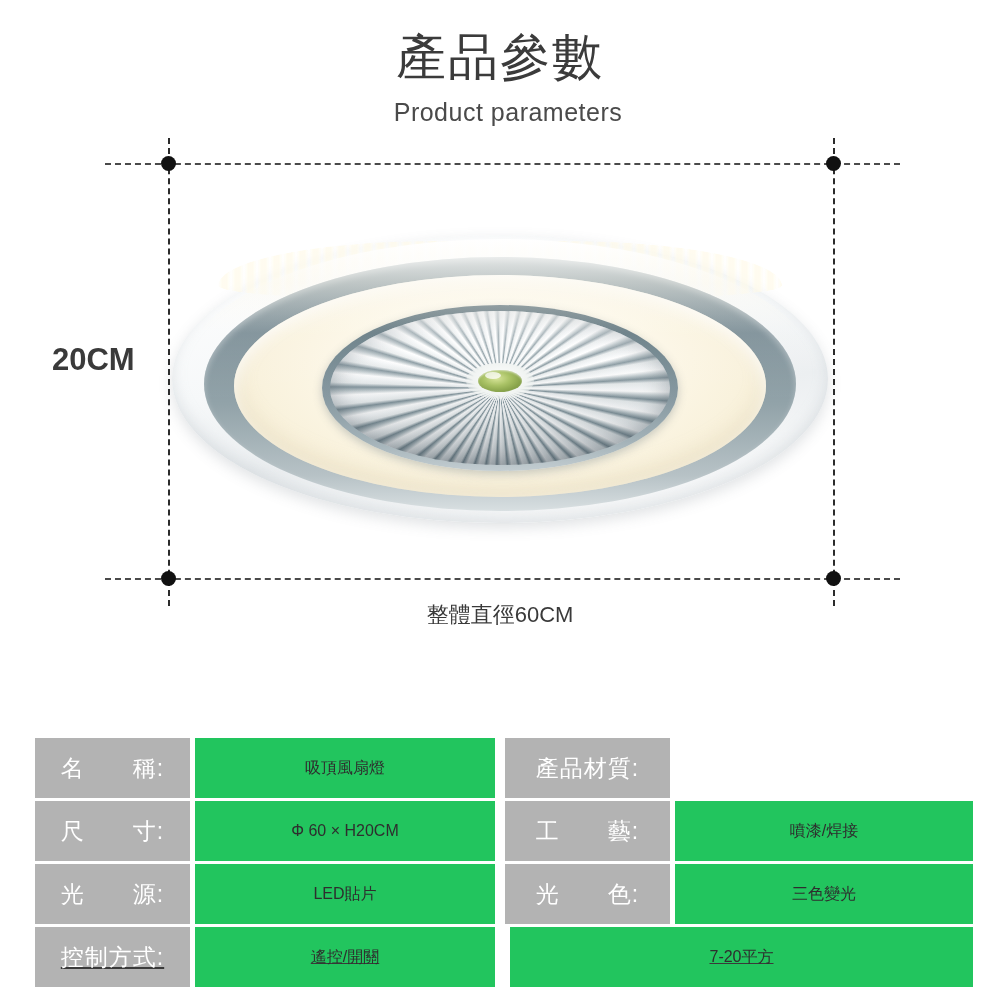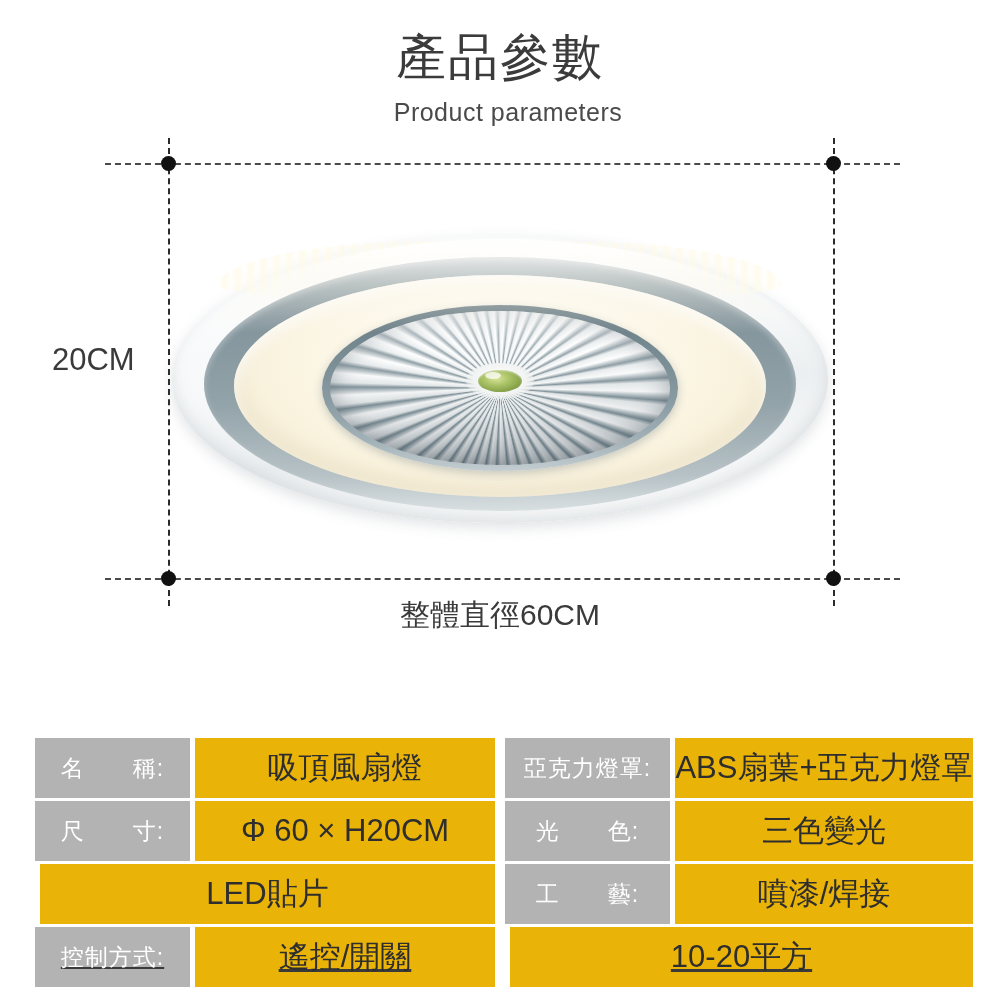--- a/index.html
+++ b/index.html
@@ -32,22 +32,22 @@
     position:absolute;width:0;border-left:2px dashed #2b2b2b;
   }
   .dot{
     position:absolute;width:15px;height:15px;border-radius:50%;
     background:#111;
   }
   .dimlabel{
     position:absolute;font-size:31px;line-height:38px;color:#3a3a3a;
     white-space:nowrap;
   }
-  #dim-height{left:52px;top:333px;}
-  #dim-diameter{left:0;top:588px;width:1000px;text-align:center;font-size:30px;}
+  #dim-height{left:52px;top:333px;font-weight:bold;}
+  #dim-diameter{left:0;top:588px;width:1000px;text-align:center;font-size:22px;}
 
   
   .product{
     position:absolute;left:172px;top:205px;width:656px;height:320px;
   }
   .lamp-shadow{
     position:absolute;left:22px;top:38px;width:612px;height:262px;
     border-radius:50%;
     background:radial-gradient(ellipse at 50% 55%, rgba(140,150,155,0.20) 0%, rgba(160,170,175,0.10) 60%, rgba(255,255,255,0) 78%);
     filter:blur(6px);
@@ -128,24 +128,24 @@
   #spec-table-left{left:35px;top:730px;width:460px;}
   #spec-table-right{left:505px;top:730px;width:468px;}
   .spec-row{display:flex;height:60px;margin-bottom:3px;}
   .spec-row:last-child{margin-bottom:0;text-decoration:underline;}
   .spec-label{
     flex:0 0 155px;background:#b3b3b3;color:#ffffff;
     display:flex;align-items:center;justify-content:center;
     font-size:23px;letter-spacing:1px;white-space:nowrap;
   }
   .spec-value{
-    flex:1 1 auto;background:#eab308;color:#2e2e2e;
+    flex:1 1 auto;background:#22c55e;color:#2e2e2e;
     margin-left:5px;
     display:flex;align-items:center;justify-content:center;
-    font-size:31px;white-space:nowrap;
+    font-size:16px;white-space:nowrap;
   }
   #spec-table-right .spec-label{flex:0 0 165px;}
 </style>
 </head>
 <body>
 
 <div class="stage">
 
   <div class="title">產品參數</div>
   <div class="subtitle">Product parameters</div>
@@ -181,39 +181,39 @@
   <div class="spec-table" id="spec-table-left">
     <div class="spec-row">
       <div class="spec-label">名　　稱:</div>
       <div class="spec-value">吸頂風扇燈</div>
     </div>
     <div class="spec-row">
       <div class="spec-label">尺　　寸:</div>
       <div class="spec-value">Φ 60 × H20CM</div>
     </div>
     <div class="spec-row">
+      <div class="spec-label">光　　源:</div>
       <div class="spec-value">LED貼片</div>
     </div>
     <div class="spec-row">
       <div class="spec-label">控制方式:</div>
       <div class="spec-value">遙控/開關</div>
     </div>
   </div>
 
   <div class="spec-table" id="spec-table-right">
     <div class="spec-row">
-      <div class="spec-label">亞克力燈罩:</div>
-      <div class="spec-value">ABS扇葉+亞克力燈罩</div>
+      <div class="spec-label">產品材質:</div>
+    </div>
+    <div class="spec-row">
+      <div class="spec-label">工　　藝:</div>
+      <div class="spec-value">噴漆/焊接</div>
     </div>
     <div class="spec-row">
       <div class="spec-label">光　　色:</div>
       <div class="spec-value">三色變光</div>
     </div>
     <div class="spec-row">
-      <div class="spec-label">工　　藝:</div>
-      <div class="spec-value">噴漆/焊接</div>
-    </div>
-    <div class="spec-row">
-      <div class="spec-value">10-20平方</div>
+      <div class="spec-value">7-20平方</div>
     </div>
   </div>
 
 </div>
 
 </body></html>

